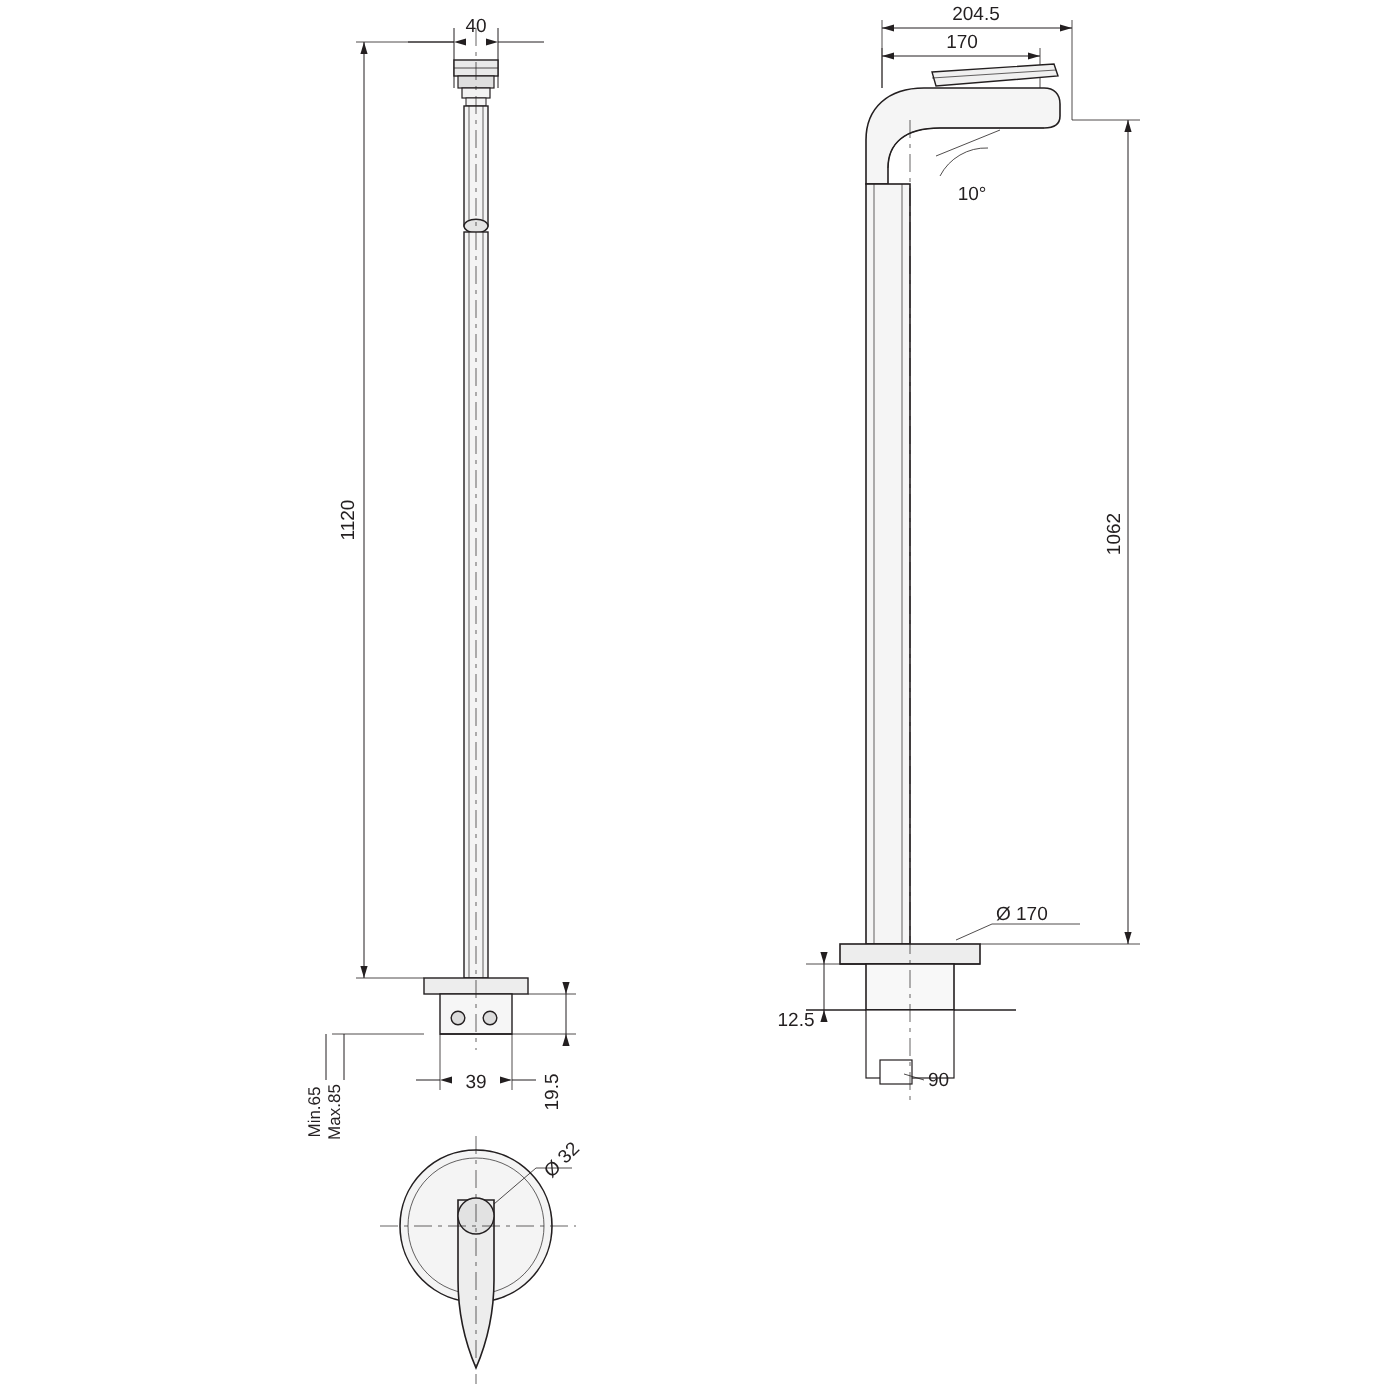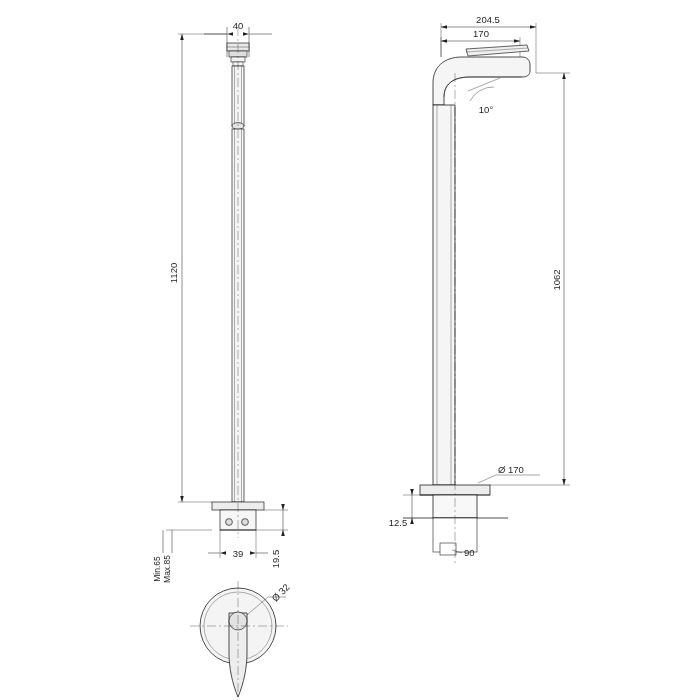--- a/index.html
+++ b/index.html
@@ -11,21 +11,20 @@
     width: 700px;
     height: 700px;
     font-family: "Liberation Sans", sans-serif;
     color: #231f20;
     overflow: hidden;
   }
   #stage {
     position: relative;
     width: 700px;
     height: 512px;
-    margin-top: 13px;
   }
   svg.drawing {
     position: absolute;
     top: 0;
     left: 0;
     width: 700px;
     height: 700px;
   }
   .lbl {
     font-family: "Liberation Sans", sans-serif;

